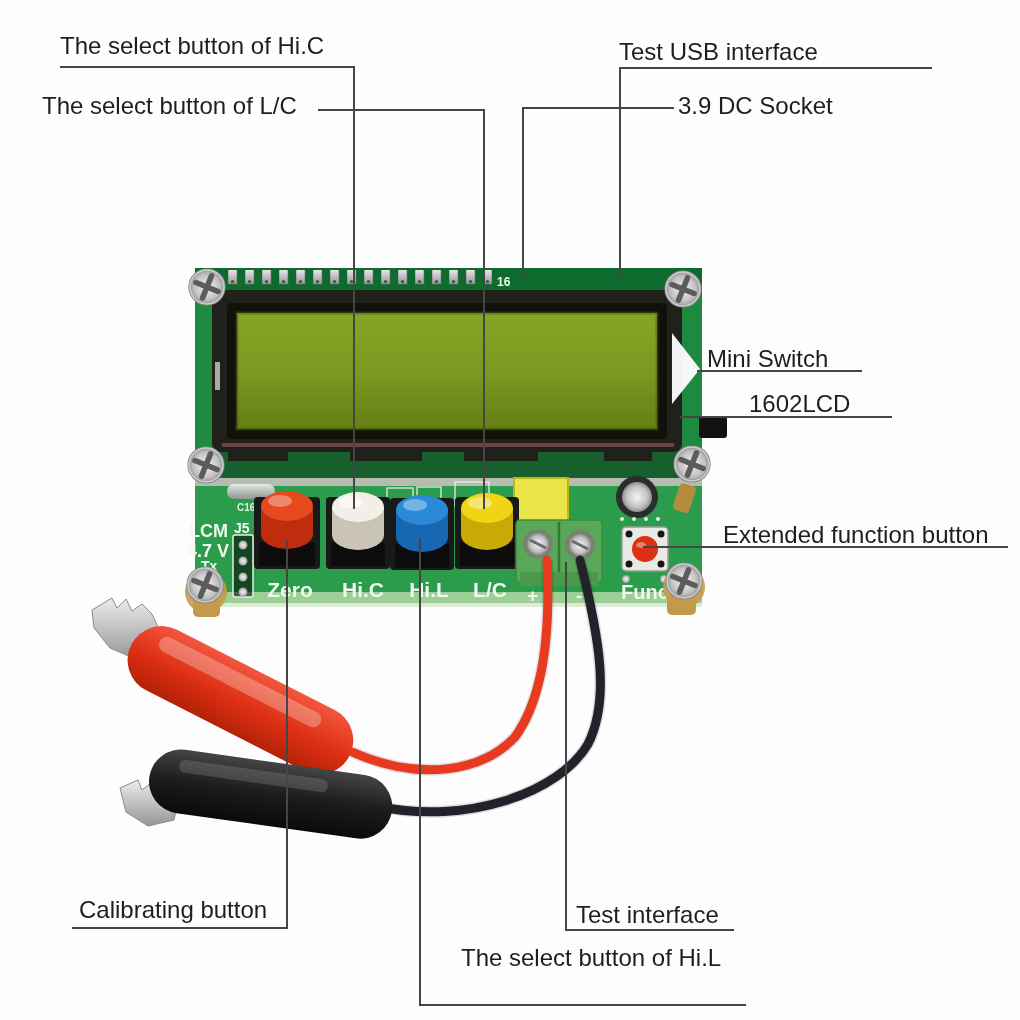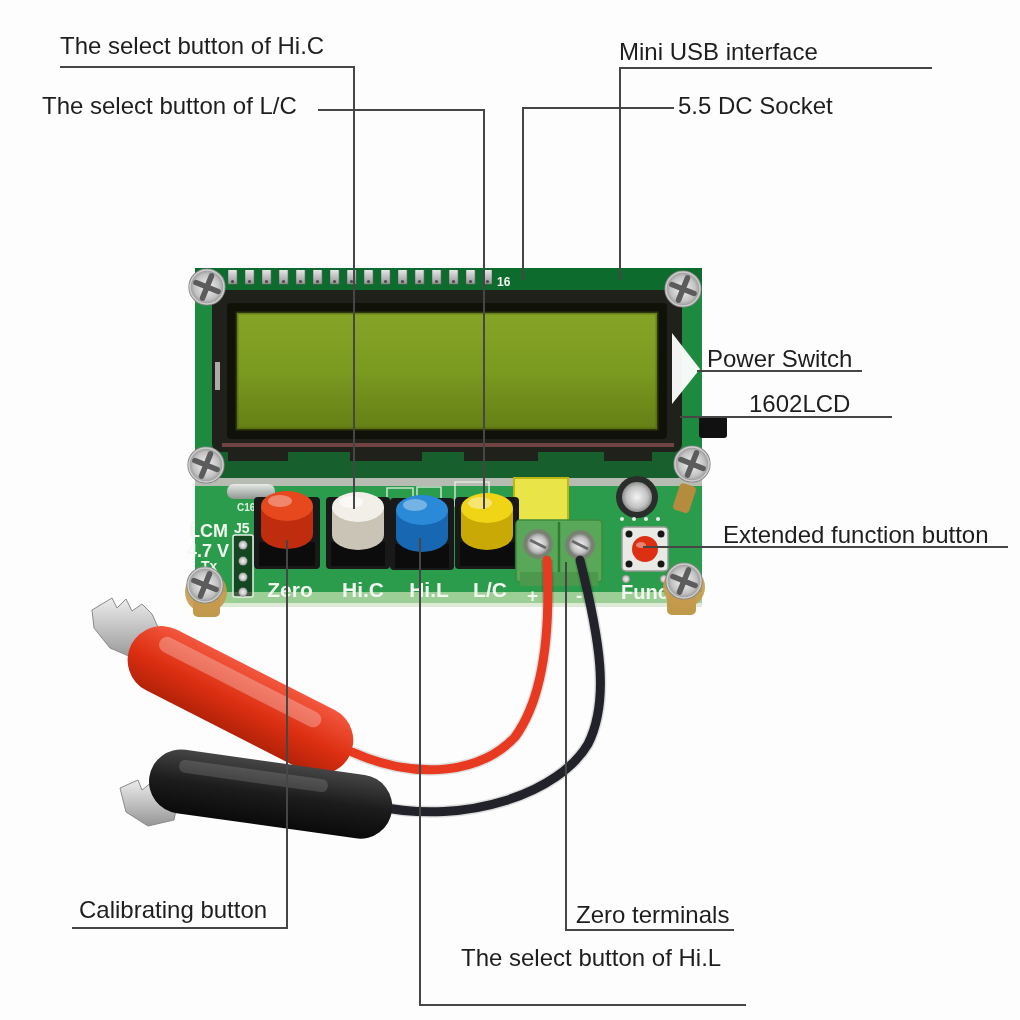--- a/index.html
+++ b/index.html
@@ -221,22 +221,22 @@
     <path d="M680,417 H892"></path>
     <path d="M643,547 H1008"></path>
     <path d="M287,540 V928 H72"></path>
     <path d="M566,562 V930 H734"></path>
     <path d="M420,538 V1005 H746"></path>
   </g>
 </svg>
 
 <div class="callout" style="left:60px;top:33px">The select button of Hi.C</div>
 <div class="callout" style="left:42px;top:93px">The select button of L/C</div>
-<div class="callout" style="left:619px;top:39px">Mini USB interface</div>
-<div class="callout" style="left:678px;top:93px">5.5 DC Socket</div>
-<div class="callout" style="left:707px;top:346px">Power Switch</div>
+<div class="callout" style="left:619px;top:39px">Test USB interface</div>
+<div class="callout" style="left:678px;top:93px">3.9 DC Socket</div>
+<div class="callout" style="left:707px;top:346px">Mini Switch</div>
 <div class="callout" style="left:749px;top:391px">1602LCD</div>
 <div class="callout" style="left:79px;top:897px">Calibrating button</div>
 <div class="callout" style="left:723px;top:522px">Extended function button</div>
-<div class="callout" style="left:576px;top:902px">Zero terminals</div>
+<div class="callout" style="left:576px;top:902px">Test interface</div>
 <div class="callout" style="left:461px;top:945px">The select button of Hi.L</div>
 
 </div>
 
 </body></html>

